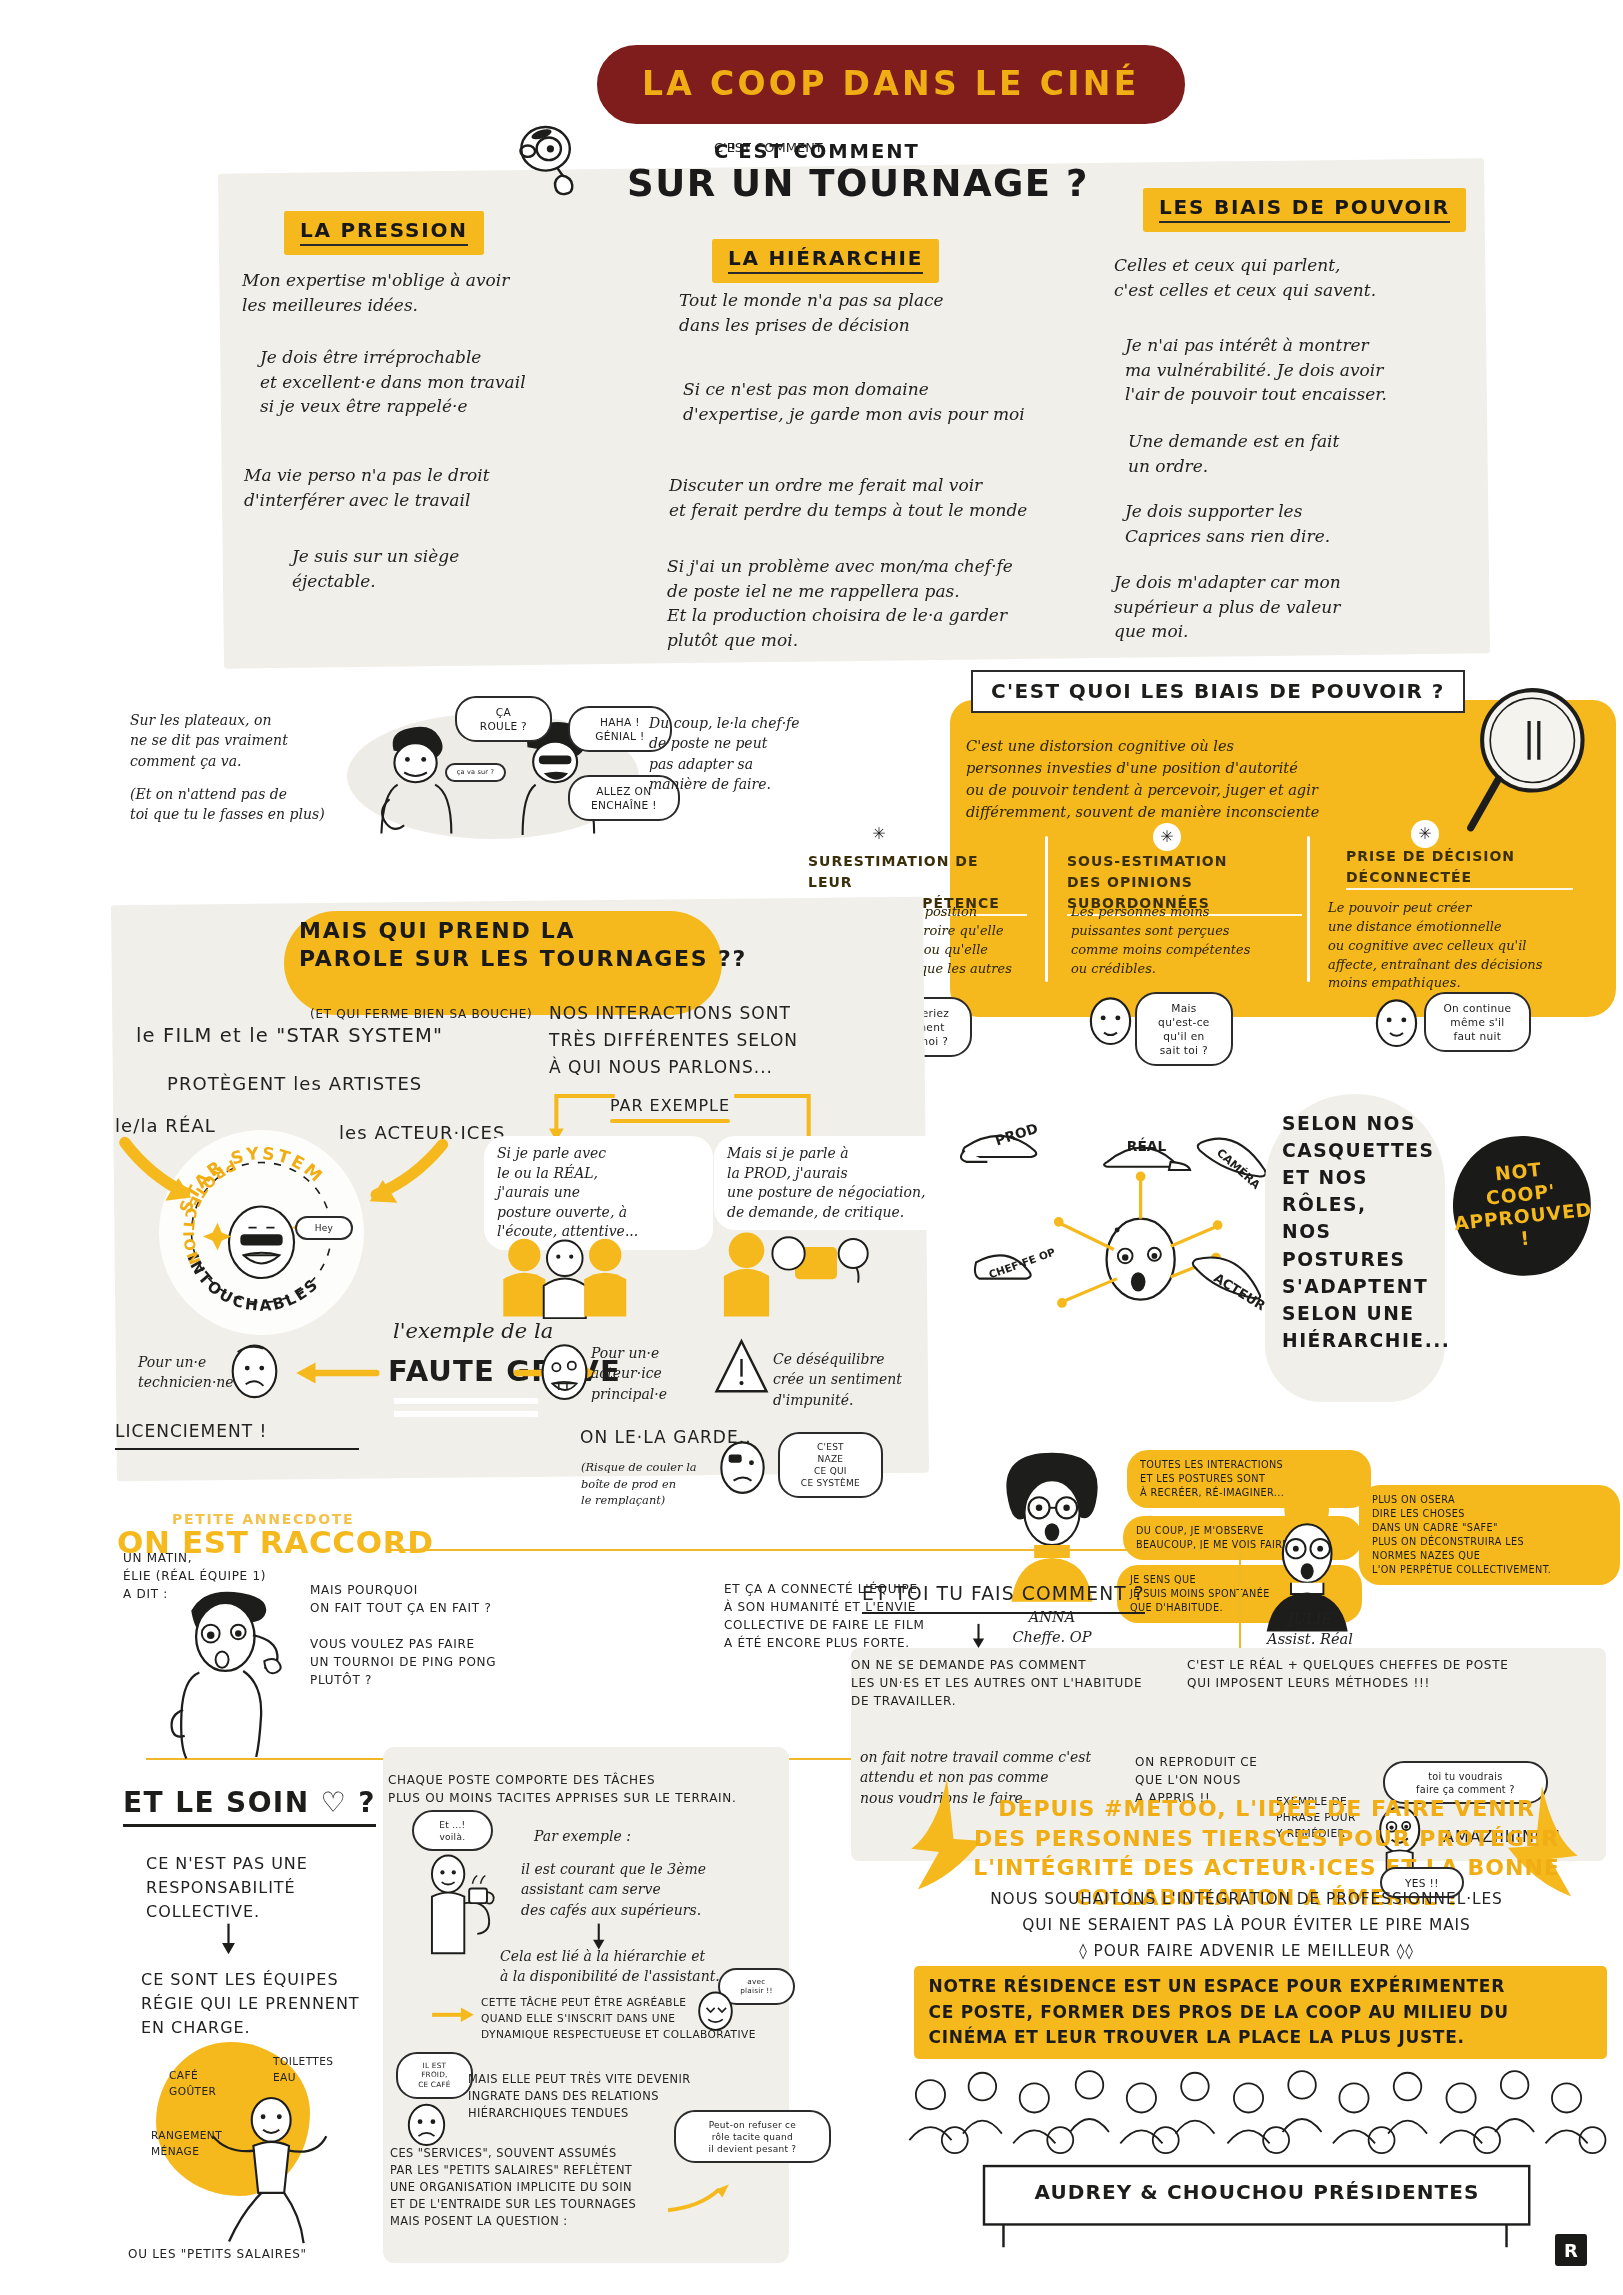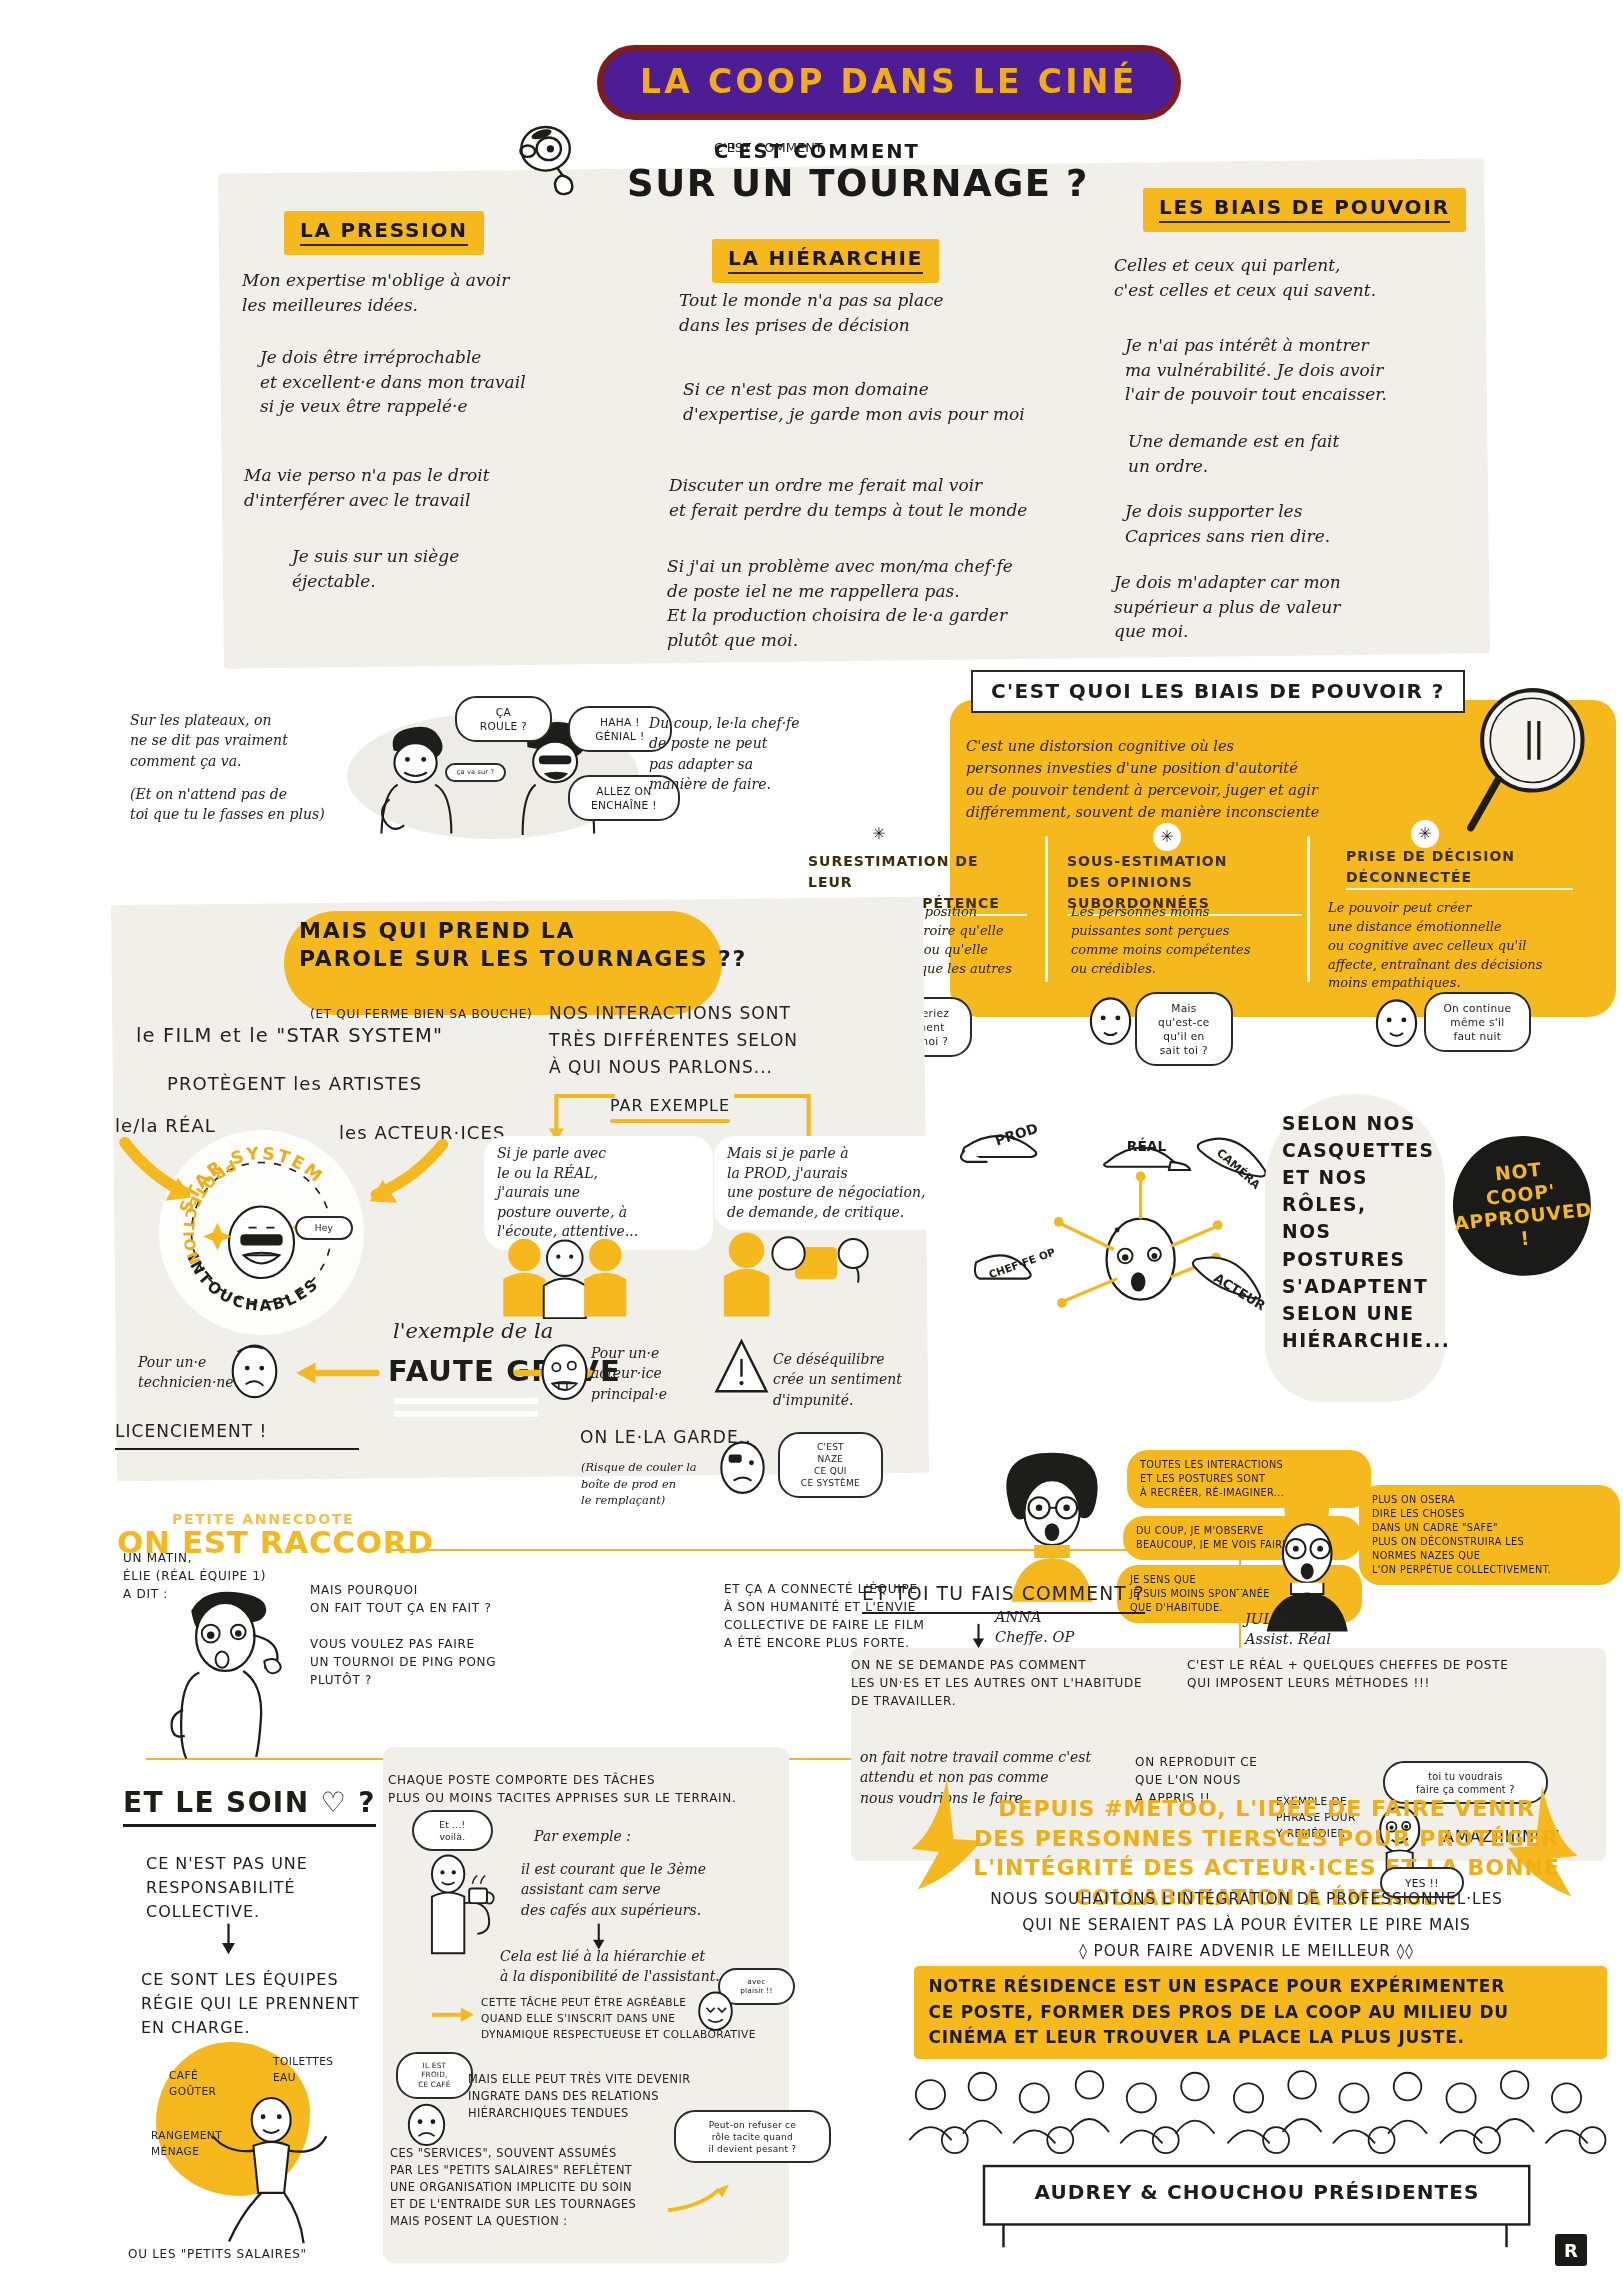--- a/index.html
+++ b/index.html
@@ -36,25 +36,25 @@
     font-family:"DejaVu Sans", sans-serif;
     font-weight:700;
     letter-spacing:.09em;
     font-size:20px;
     color:#181818;
     border-bottom:2.4px solid #2b2b2b;
     padding-bottom:2.4px;
     display:inline-block;
   }
   .title-pill{
-    border:6px solid #7f1d1d;
+    border:8px solid #7f1d1d;
     border-radius:49px;
     padding:10.6px 37px 13px 37px;
     display:inline-block;
-    background:#4c1d95;
+    background:#7f1d1d;
   }
   .title-pill .t{
     font-family:"DejaVu Sans", sans-serif;
     font-weight:700;
     font-size:33px;
     letter-spacing:.10em;
     color:#f0ad14;
   }
   
   .ht{            
@@ -179,21 +179,21 @@
     font-size:14px;letter-spacing:.12em;color:#f2c24a;
   }
   .strip-yellow{
     background:#f5b91e;padding:8px 14.6px;border-radius:4.9px;
     font-family:"DejaVu Sans", sans-serif;font-weight:600;
     font-size:17px;letter-spacing:.04em;line-height:1.5;
     white-space:pre-line;color:#1c1c1c;
   }
   .person-label{
     font-family:"DejaVu Serif", serif;font-style:italic;
-    font-size:14.6px;line-height:1.35;white-space:pre-line;color:#222;
+    font-size:14.6px;line-height:1.35;white-space:pre-line;color:#222;text-align:center;
   }
   .logo-box{
     width:32px;height:32px;background:#1a1a18;color:#fff;
     display:flex;align-items:center;justify-content:center;
     font-family:"DejaVu Sans", sans-serif;font-weight:700;font-size:18px;border-radius:2.4px;
   }
   svg{display:block;overflow:visible;}
 </style>
 </head>
 <body>

